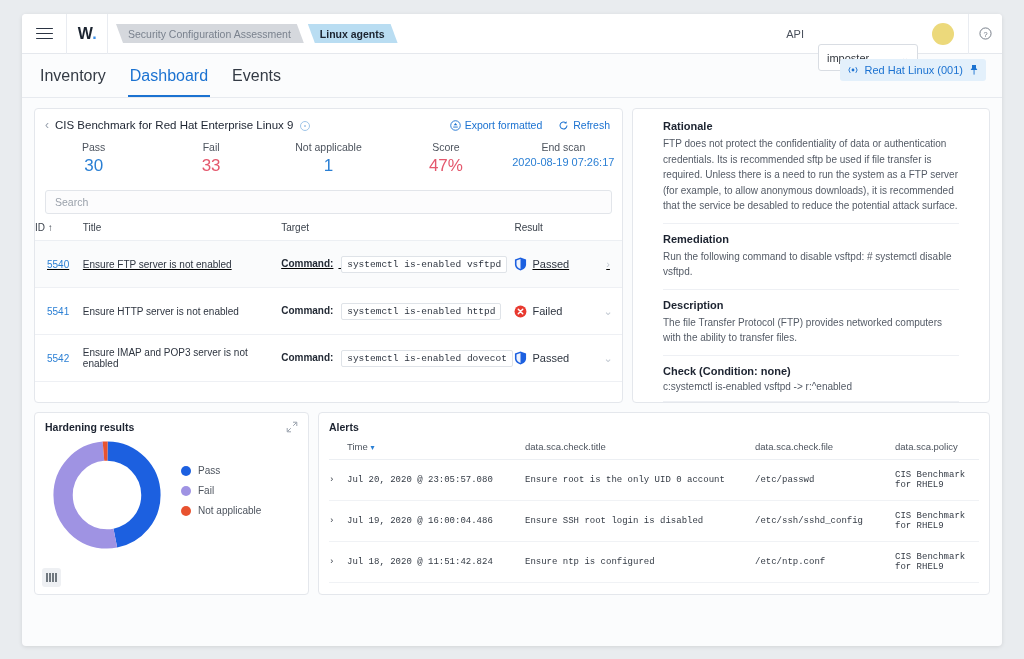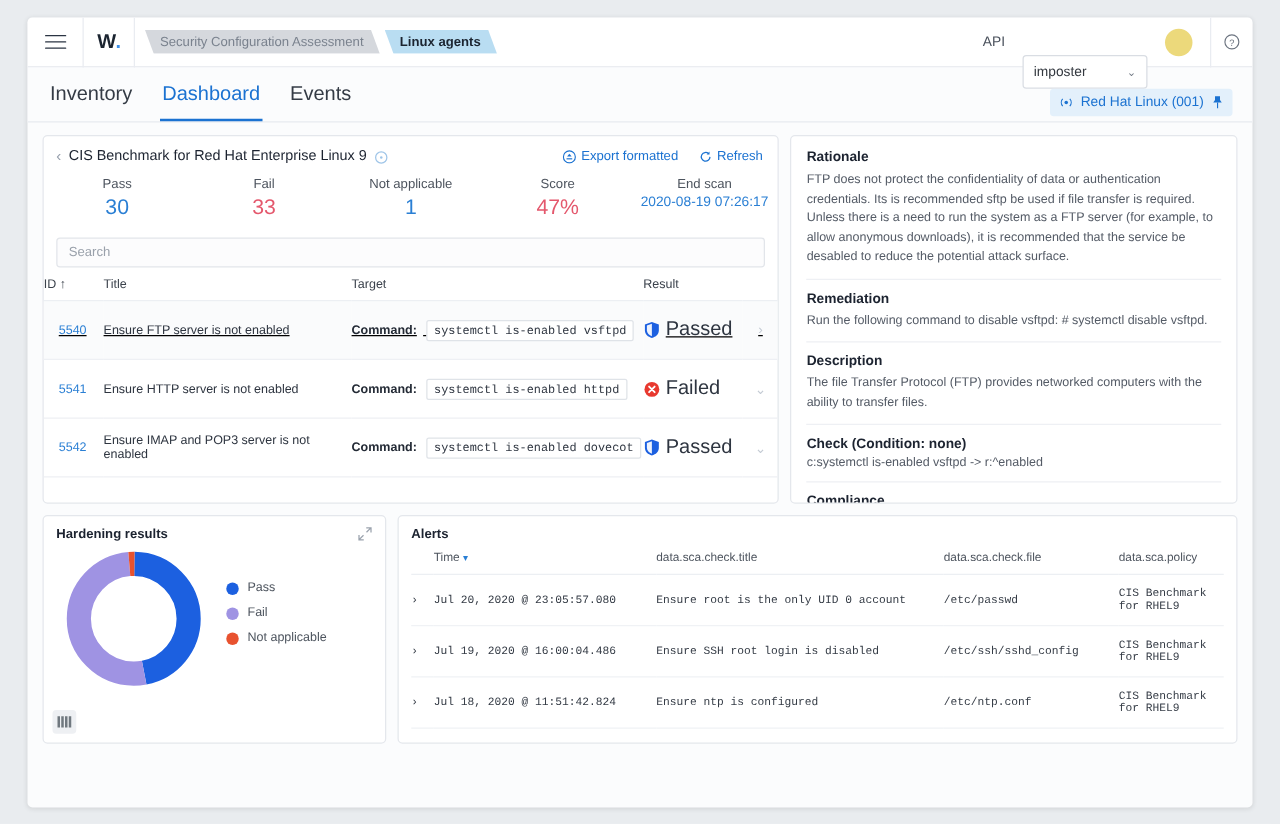--- a/index.html
+++ b/index.html
@@ -69,21 +69,21 @@
     height: 44px; padding: 0 16px; display: flex; align-items: flex-end;
     border-bottom: 1px solid #e7eaef; background: #fbfcfd;
   }
   .tabs { display: flex; gap: 20px; }
   .tab {
     font-size: 16px; color: #343b45; padding: 0 2px 10px;
     cursor: pointer; border-bottom: 2px solid transparent;
   }
   .tab.active { color: #1b72d1; border-bottom-color: #1b72d1; }
   .agent-badge {
-    margin-left: auto; margin-bottom: 4px;
+    margin-left: auto; margin-bottom: 16px;
     display: flex; align-items: center; gap: 6px;
     background: #e3f0fb; border-radius: 3px;
     padding: 5px 7px; font-size: 11px; color: #1b72d1; cursor: pointer;
   }
   .agent-badge .pin { color: #1b72d1; font-size: 11px; }
 
   
   .content { padding: 10px 12px 0 12px; }
   .row-top { display: flex; gap: 9px; }
   .card {
@@ -137,29 +137,29 @@
   .c-target { width: 235px; }
   .c-result { width: 80px; }
   .c-chev { width: 28px; text-align: center; }
   .id-link { color: #2a7fd4; cursor: pointer; }
   .cmd-label { font-weight: bold; color: #232a35; margin-right: 5px; font-size: 10px; }
   .cmd-box {
     display: inline-block; border: 1px solid #dfe3e8; border-radius: 2px;
     padding: 2px 5px; font-family: "Liberation Mono", monospace;
     font-size: 9.5px; color: #2e3540; background: #fff;
   }
-  .res { display: flex; align-items: center; gap: 5px; font-size: 16px; color: #2e3540; }
+  .res { display: flex; align-items: center; gap: 5px; font-size: 11px; color: #2e3540; }
   .shield { width: 13px; height: 14px; }
   .xcirc { width: 13px; height: 13px; }
   .chev-r { color: #c3cad3; font-size: 11px; cursor: pointer; }
   .row-hl { background: #fafbfc; text-decoration: underline; }
 
   
   .detail {
-    width: 362px; height: 295px; padding: 11px 12px; overflow: hidden;
+    width: 362px; height: 295px; padding: 11px 30px; overflow: hidden;
     background: #fff;
   }
   .d-sec { padding-bottom: 9px; border-bottom: 1px solid #eef0f4; margin-bottom: 9px; }
   .d-sec:last-child { border-bottom: none; }
   .d-head { font-size: 11px; color: #1c2330; font-weight: bold; margin-bottom: 4px; }
   .d-text { font-size: 10px; color: #545b66; line-height: 1.55; }
   .d-mono { font-size: 10px; color: #545b66; }
 
   
   .row-bot { display: flex; gap: 9px; margin-top: 9px; }

